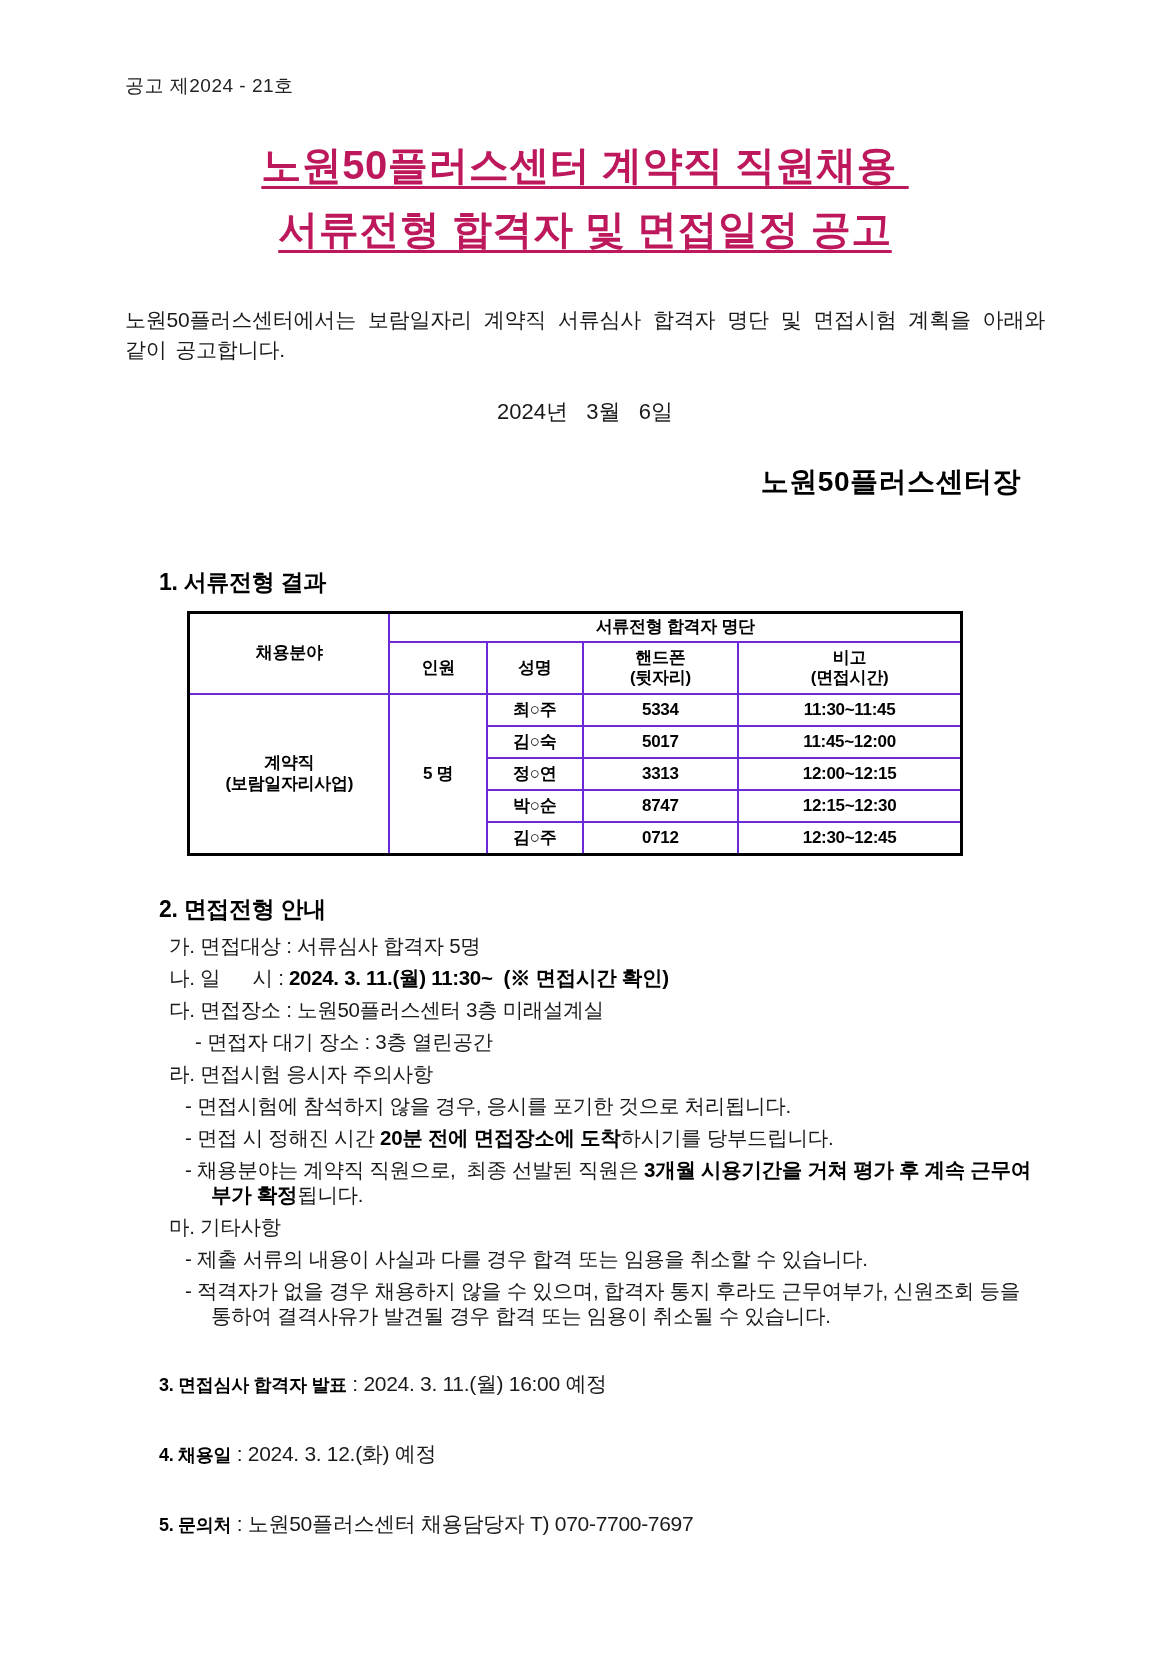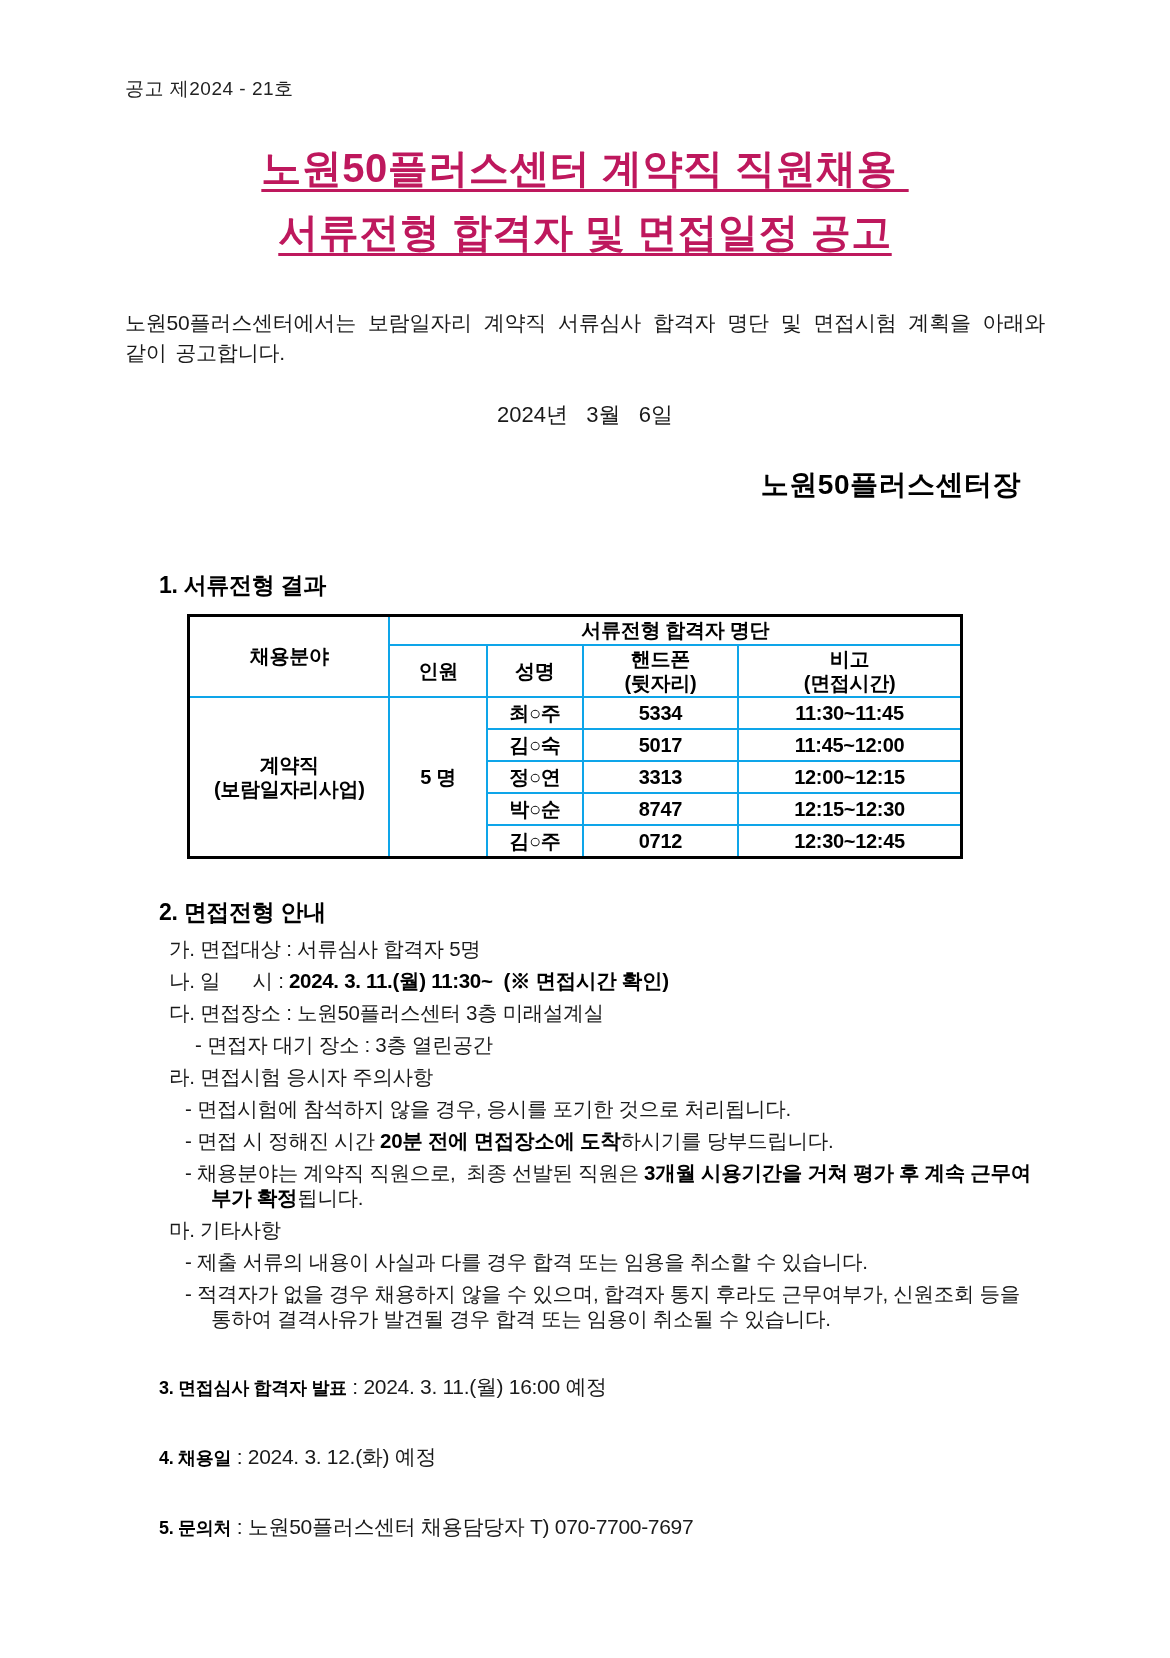--- a/index.html
+++ b/index.html
@@ -6,22 +6,23 @@
   body {
     width: 1170px; height: 1658px;
     background: #ffffff;
     font-family: "Liberation Sans", sans-serif;
     color: #111;
     overflow: hidden;
   }
   .page {
     box-sizing: border-box;
     width: 1170px; height: 1184px;
-    padding: 76px 125px 60px 125px;
+    padding: 52px 125px 60px 125px;
     position: relative;
+    margin-top: 21px;
   }
   .doc-number {
     font-size: 19px;
     letter-spacing: 0.5px;
     color: #222;
   }
   .title-block {
     margin-top: 34px;
     text-align: center;
     font-weight: 700;
@@ -73,23 +74,23 @@
     margin-top: 13px;
     margin-left: 28px;
     width: 776px;
     border-collapse: collapse;
     table-layout: fixed;
     border: 3px solid #000;
     text-align: center;
     color: #000;
   }
   .doc-table td, .doc-table th {
-    border: 2px solid #0ea5e9;
-    font-weight: 700;
-    font-size: 20px;
+    border: 2px solid #6d28d9;
+    font-weight: 700;
+    font-size: 17px;
     letter-spacing: -0.3px;
     padding: 0;
     line-height: 1.2;
   }
   .doc-table .h1 { height: 30px; }
   .doc-table .h2 { height: 52px; }
   .doc-table .r { height: 32px; }
   .two-line span { display: block; }
   .sec2 { margin-top: 38px; }
   .list { margin-top: 8px; font-size: 20.5px; line-height: 1.22; color: #1a1a1a; letter-spacing: -0.3px; }

